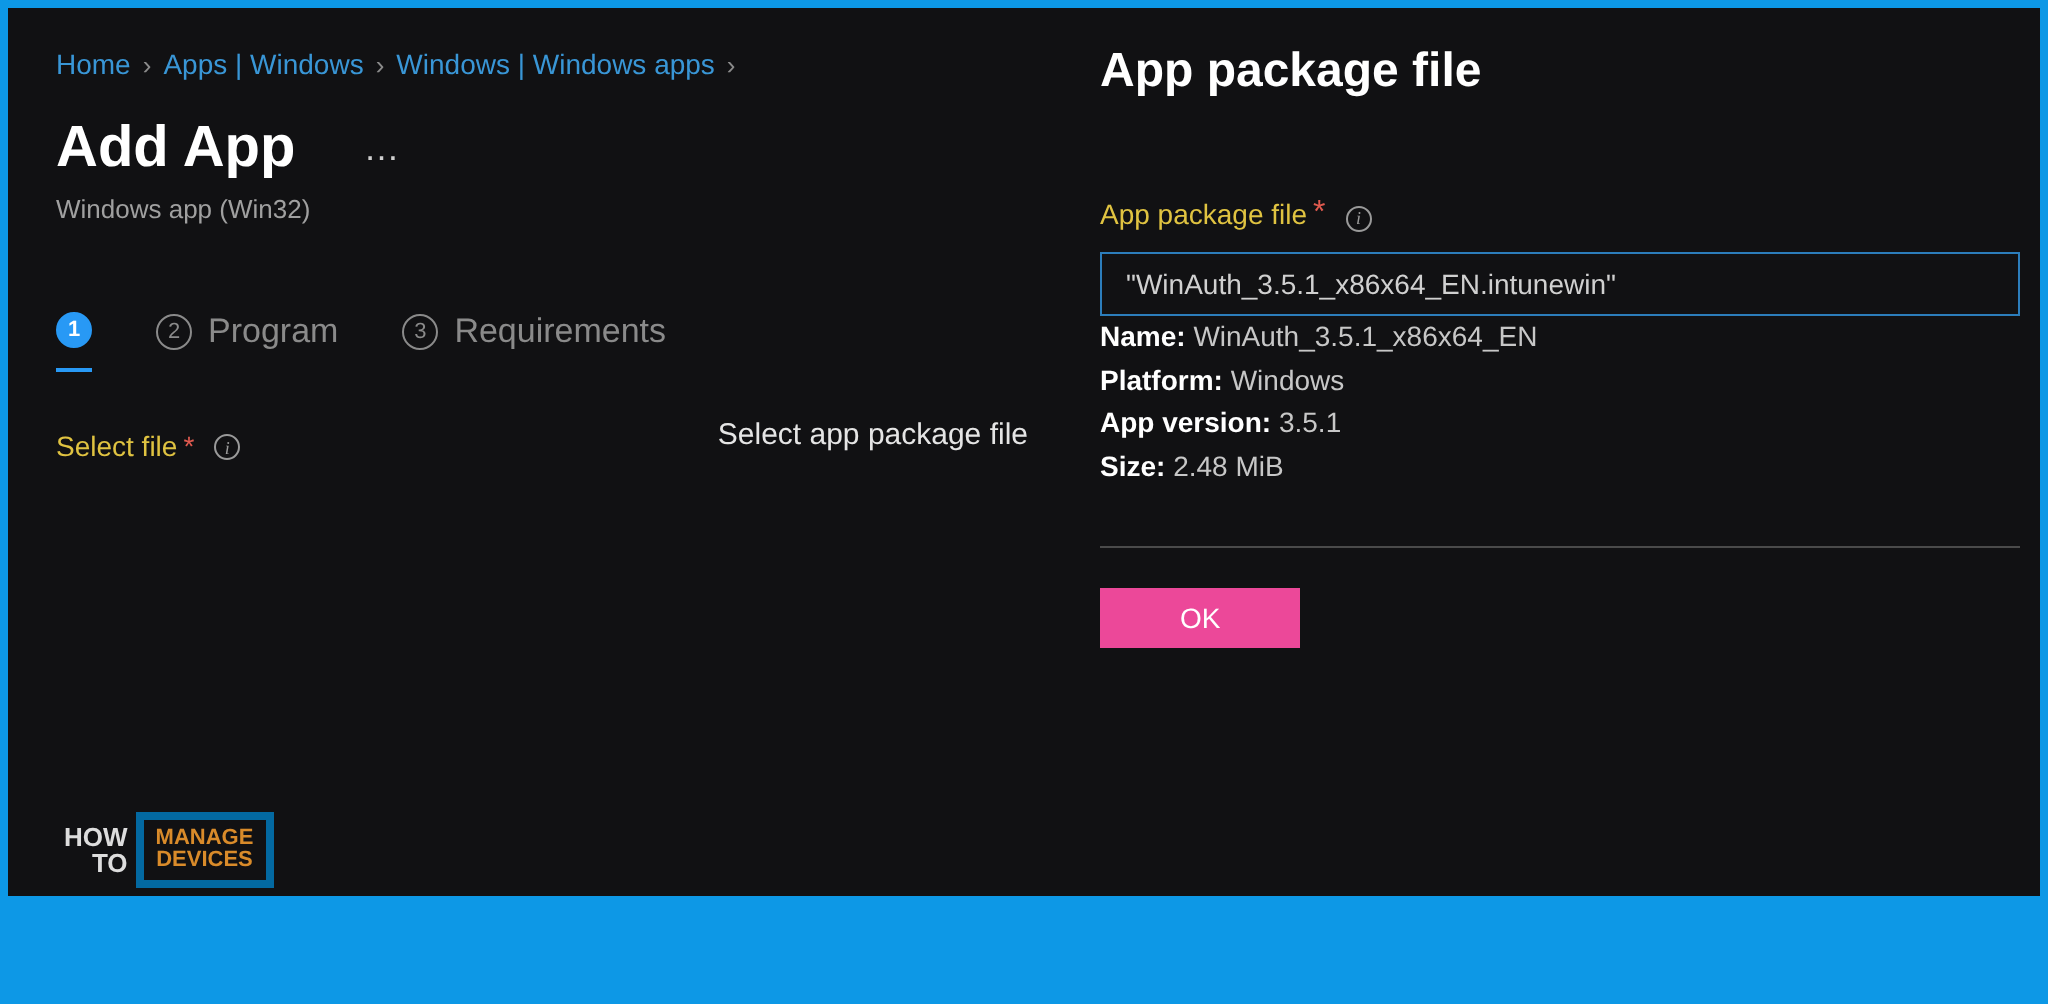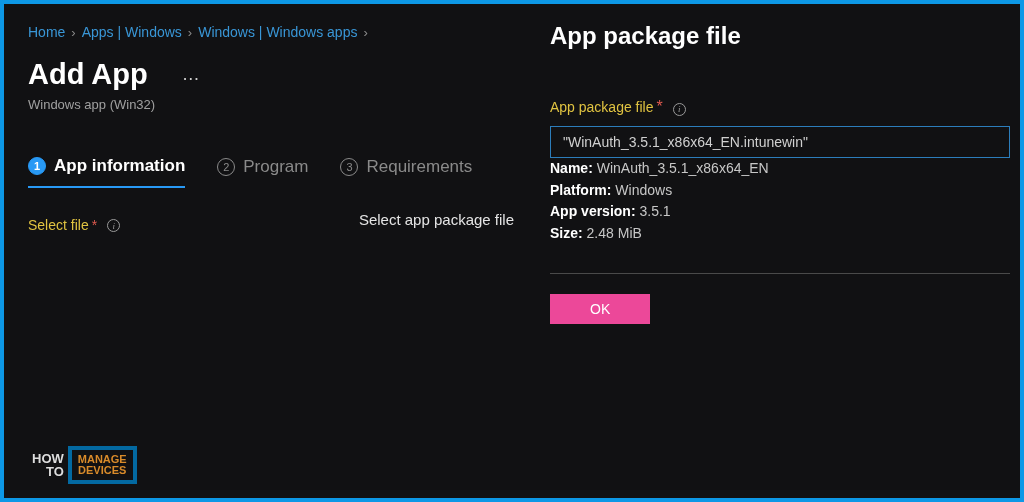--- a/index.html
+++ b/index.html
@@ -7,21 +7,21 @@
     font-family: "Segoe UI", Arial, sans-serif;
     background: #0d98e6;
     width: 1024px;
     height: 502px;
     overflow: hidden;
   }
   .frame {
     background: #111113;
     margin: 4px;
     width: 1016px;
-    height: 494px;
+    height: 444px;
     position: relative;
     display: flex;
   }
   .left-pane {
     width: 520px;
     padding: 20px 0 0 24px;
     position: relative;
   }
   .right-pane {
     flex: 1;
@@ -150,21 +150,21 @@
     color: #fff;
     border: none;
     font-size: 14px;
     padding: 7px 40px;
     cursor: pointer;
   }
   
   .watermark {
     position: absolute;
     left: 28px;
-    bottom: 14px;
+    bottom: 4px;
     display: flex; align-items: center; gap: 4px;
   }
   .wm-left {
     color: #dddddd; font-weight: 800; font-size: 13px;
     line-height: 1; text-align: right;
   }
   .wm-box {
     border: 4px solid #0369a1;
     color: #d98b2a;
     font-size: 11px;
@@ -190,21 +190,20 @@
 
     <div class="page-title-row">
       <div class="page-title">Add App</div>
       <div class="ellipsis">…</div>
     </div>
     <div class="page-subtitle">Windows app (Win32)</div>
 
     <div class="tabs">
       <div class="tab active">
         <span class="num">1</span>
-        <span>App information</span>
       </div>
       <div class="tab">
         <span class="num">2</span>
         <span>Program</span>
       </div>
       <div class="tab">
         <span class="num">3</span>
         <span>Requirements</span>
       </div>
     </div>

